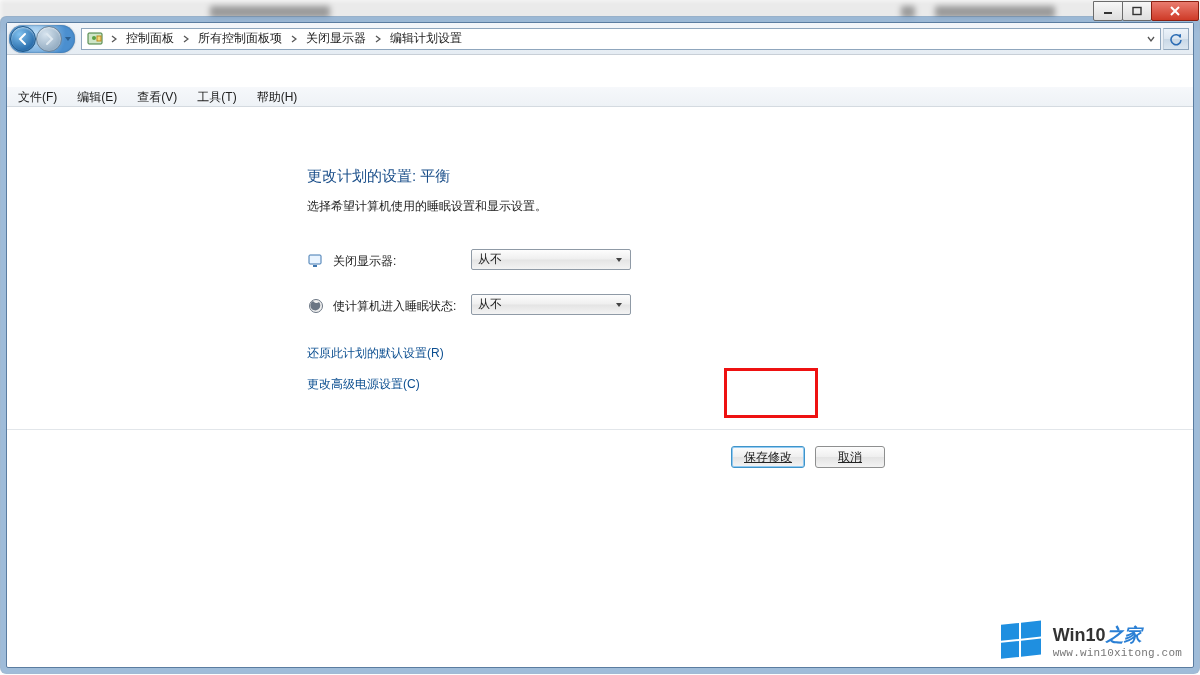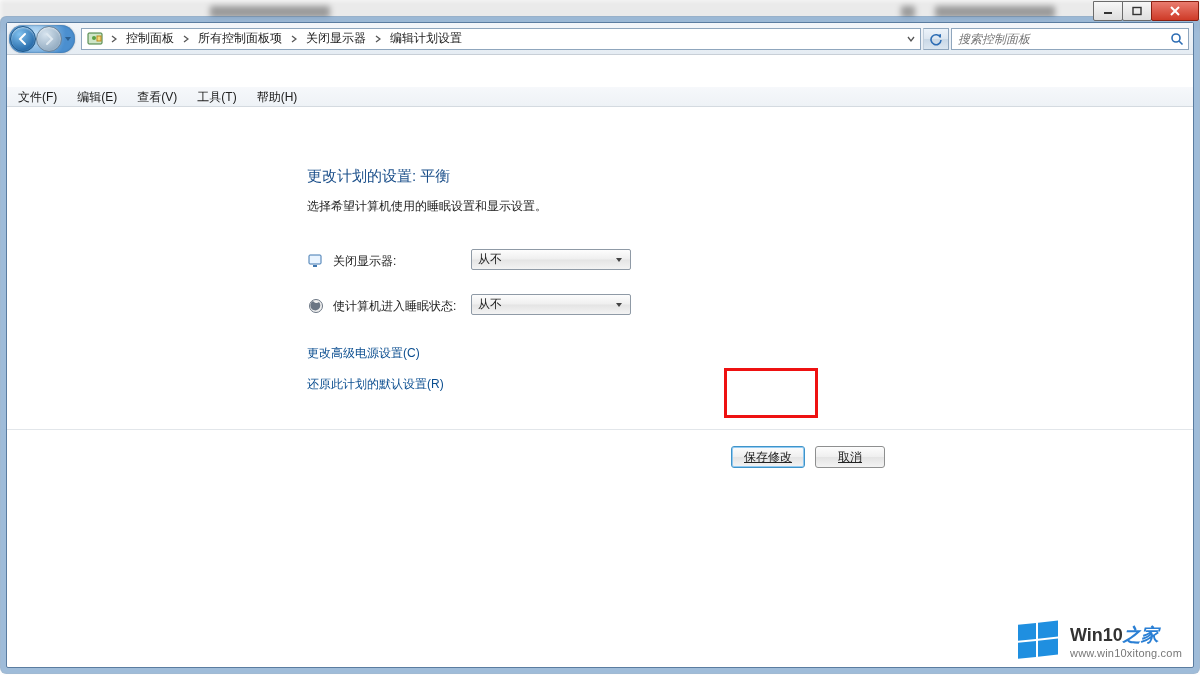--- a/index.html
+++ b/index.html
@@ -10,21 +10,21 @@
   .bg-blur { position:absolute; top:0; left:0; right:0; height:30px; background:#eaeaea; filter:blur(2px); }
   .bg-blur span { display:inline-block; height:12px; background:#999; border-radius:2px; margin:6px 8px; filter:blur(2px); }
 
   
   .watermark { position:absolute; right:18px; bottom:12px; display:flex; align-items:center; gap:10px; }
   .watermark .logo { width:44px; height:44px; display:inline-block; }
   .watermark .logo svg { width:44px; height:44px; }
   .watermark .txt { color:#444; }
   .watermark .txt .t1 { font-size:18px; font-weight:600; color:#333; }
   .watermark .txt .t1 b { color:#2a7fd4; font-style:italic; }
-  .watermark .txt .t2 { font-size:11px; color:#777; letter-spacing:0.2px; }
+  .watermark .txt .t2 { font-size:11px; color:#777; letter-spacing:0.2px;font-family:Liberation Mono, monospace; }
 
   
   .win {
     position:absolute; left:6px; top:22px; width:1188px; height:646px;
     background:#fff;
     border:1px solid #5a7ca0;
     box-shadow: 0 0 0 5px rgba(158,190,222,0.55), 0 0 0 6px rgba(70,120,170,0.5);
     border-radius:2px;
     display:flex; flex-direction:column;gap:32px;
   }
@@ -226,29 +226,20 @@
             </svg>
           </span>
       </div>
       <div class="refresh-btn">
         <svg viewBox="0 0 14 14">
             <path d="M11.5 5.5 A5 5 0 1 0 12 8" fill="none" stroke="#2d6db4" stroke-width="1.6"></path>
             <path d="M9 3 L12 5.6 L12 2 Z" fill="#2d6db4"></path>
           </svg>
       </div>
 
-      <div class="searchbox">
-        <input placeholder="搜索控制面板" style="">
-        <span class="sicon">
-          <svg width="14" height="14" viewBox="0 0 14 14">
-              <circle cx="6" cy="6" r="4" fill="none" stroke="#2d6db4" stroke-width="1.6"></circle>
-              <line x1="9" y1="9" x2="12.5" y2="12.5" stroke="#2d6db4" stroke-width="1.6"></line>
-            </svg>
-        </span>
-      </div>
     </div>
 
     <div class="menubar">
       <div class="menu-item">文件(F)</div>
       <div class="menu-item">编辑(E)</div>
       <div class="menu-item">查看(V)</div>
       <div class="menu-item">工具(T)</div>
       <div class="menu-item">帮助(H)</div>
     </div>
 
@@ -287,22 +278,22 @@
             <span class="ctext">从不</span>
             <span class="carrow">
                 <svg width="8" height="8" viewBox="0 0 8 8">
                   <path d="M1 2 L4 6 L7 2 Z" fill="#444"></path>
                 </svg>
               </span>
           </div>
         </div>
 
         <div class="links">
+          <div class="link">还原此计划的默认设置(R)</div>
           <div class="link">更改高级电源设置(C)</div>
-          <div class="link">还原此计划的默认设置(R)</div>
         </div>
       </div>
 
       <div class="sep"></div>
 
       <div class="footer">
         <div class="btn primary">保存修改</div>
         <div class="btn">取消</div>
       </div>
     </div>

